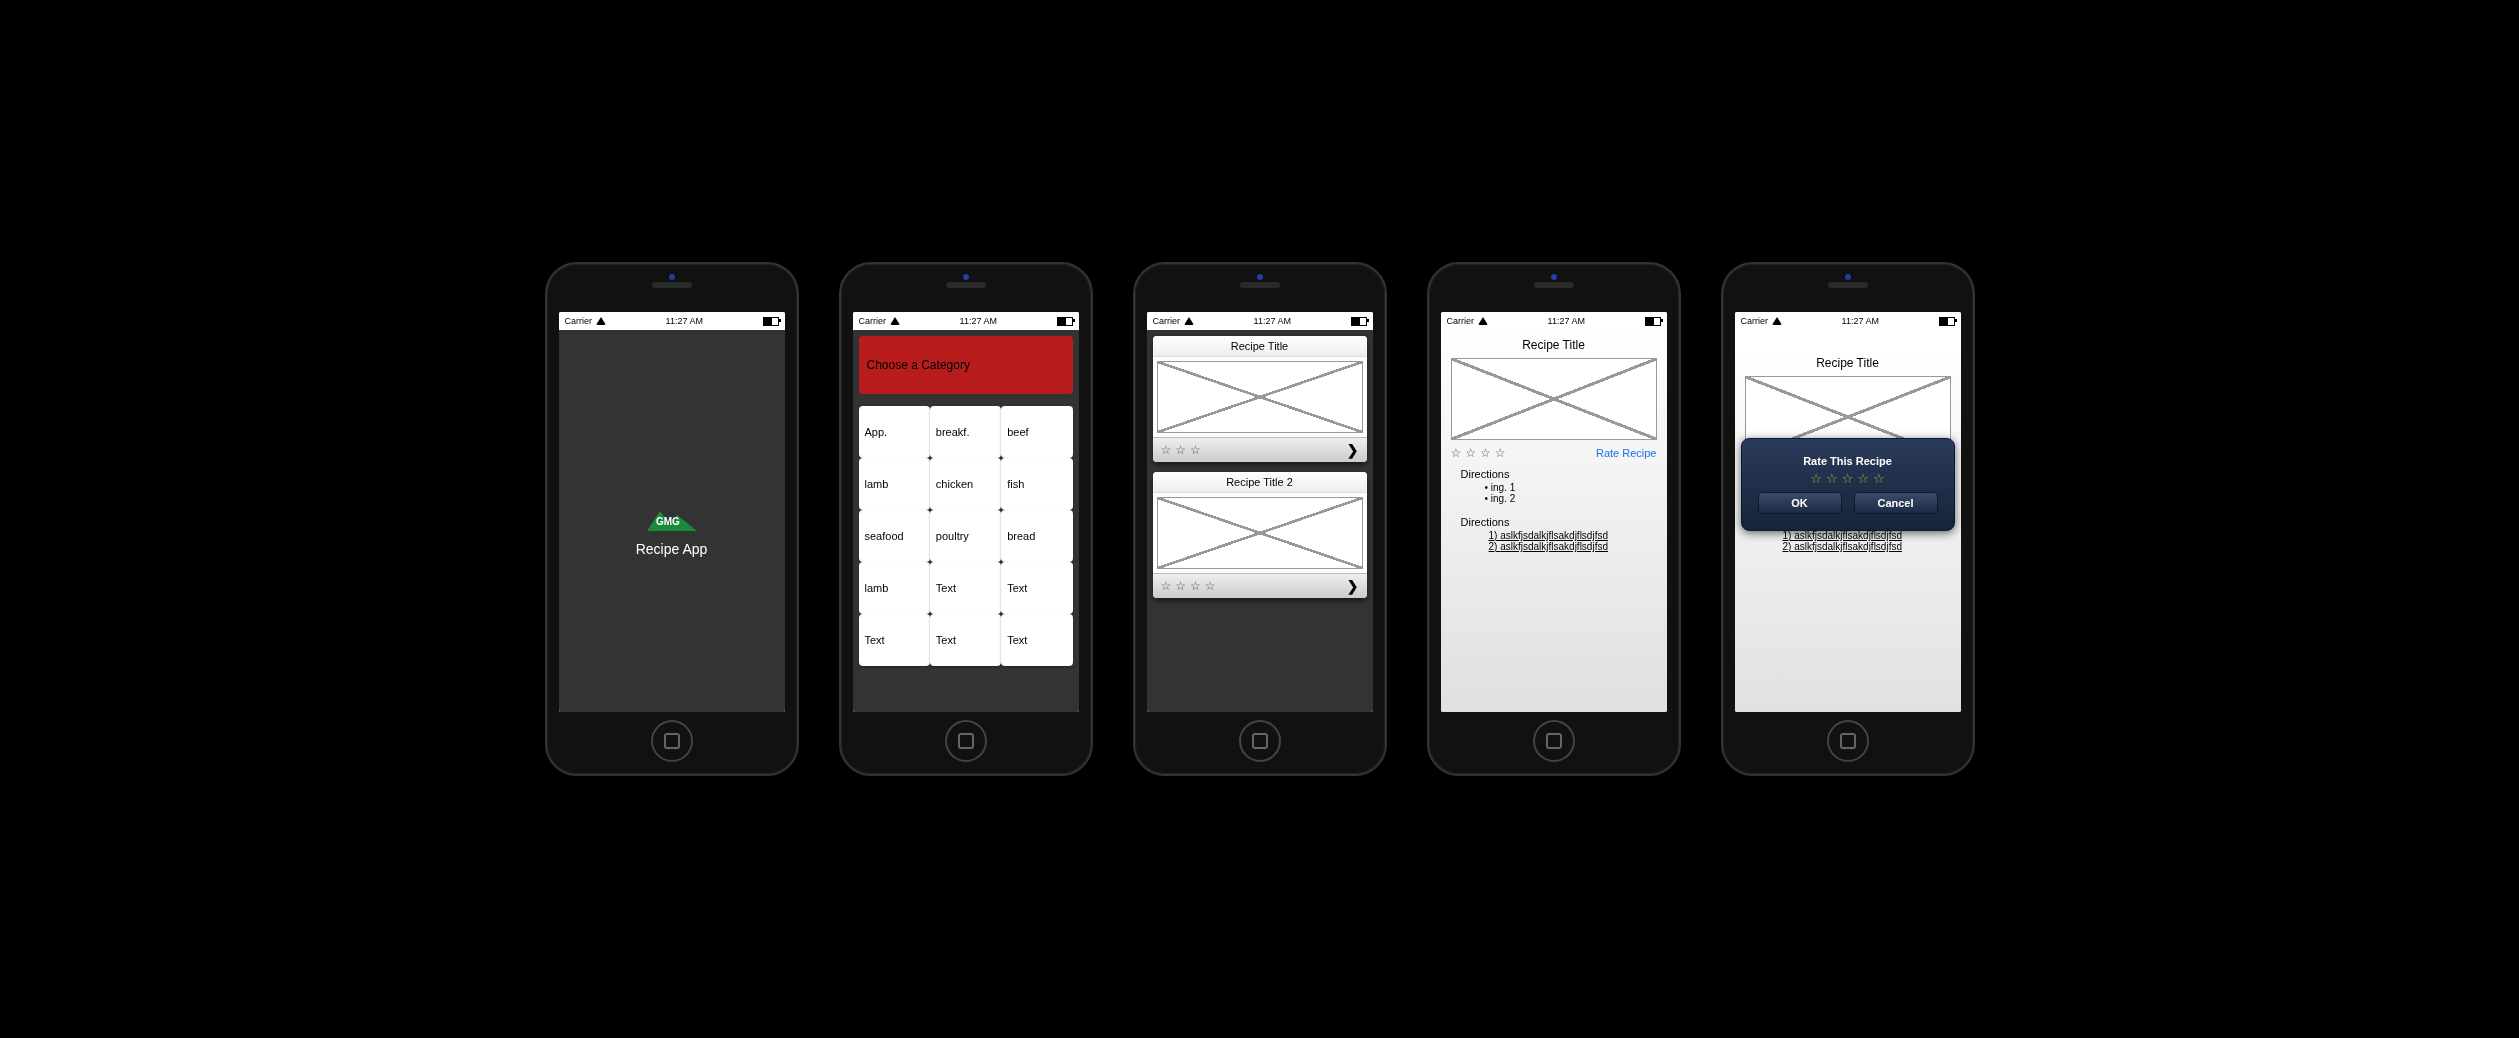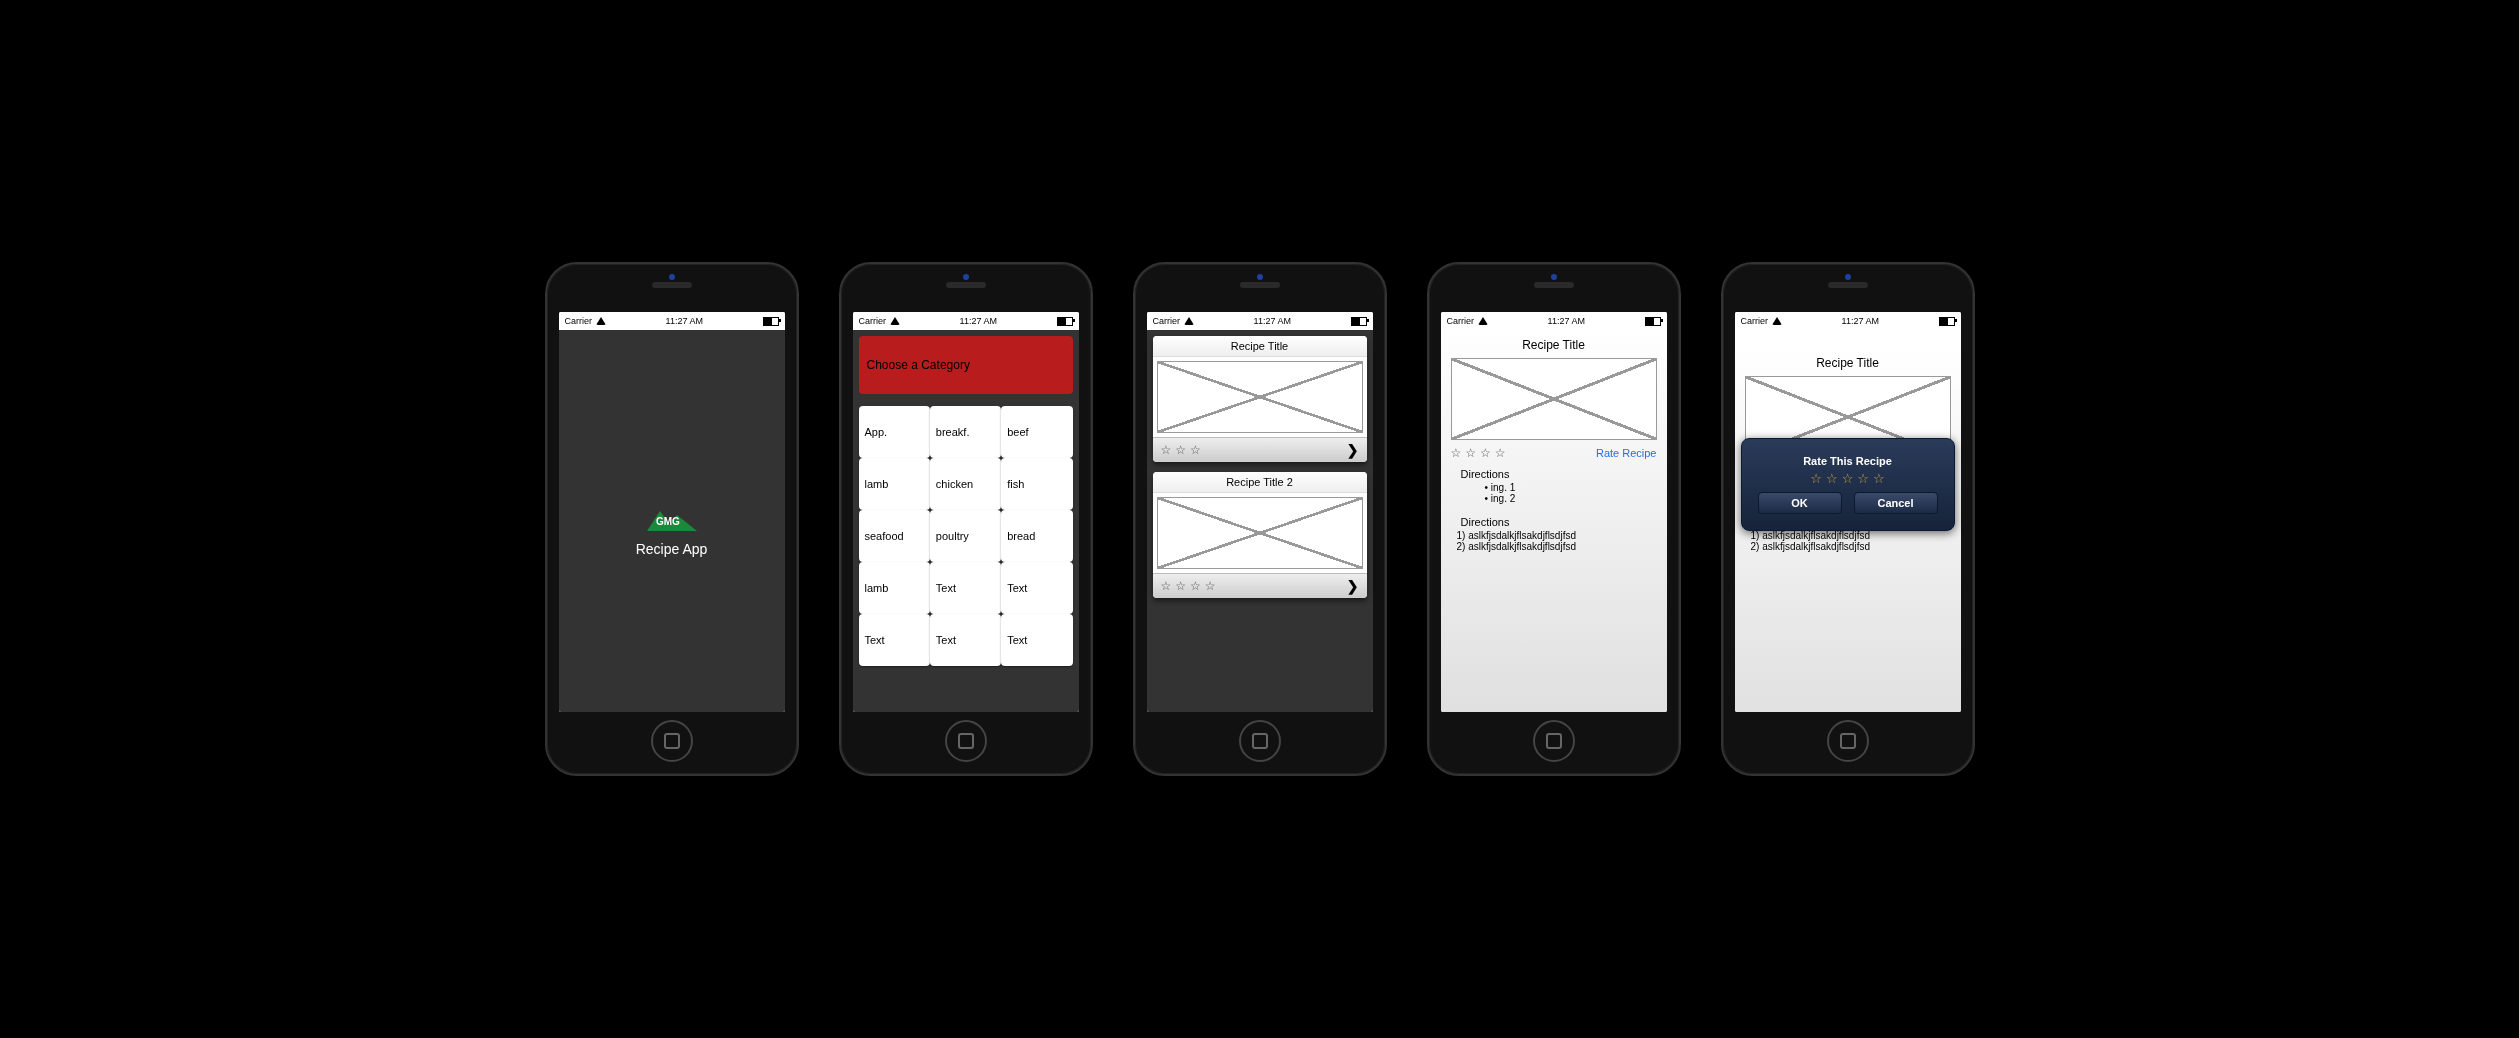--- a/index.html
+++ b/index.html
@@ -192,21 +192,21 @@
     height:100%;
     padding:6px 10px;
     font-size:10px;
   }
   .detail .rtitle{text-align:center;font-size:12px;margin:2px 0 6px;}
   .detail .img-ph{height:80px;margin:0 0 6px;}
   .rate-row{display:flex;align-items:center;justify-content:space-between;margin:4px 0 8px;}
   .rate-link{color:#1a73e8;font-size:11px;}
   .section-h{font-size:11px;margin:4px 0 2px 10px;}
   .bullets{margin-left:34px;}
-  .steps{margin-left:6px;}
+  .steps{margin-left:38px;text-decoration:underline;}
   
   .dialog {
     position:absolute;
     top:90px;
     left:6px;right:6px;
     background:linear-gradient(#2a3b5a,#16233a);
     border:1px solid #0b1a33;
     border-radius:8px;
     padding:16px;
     color:#fff;

